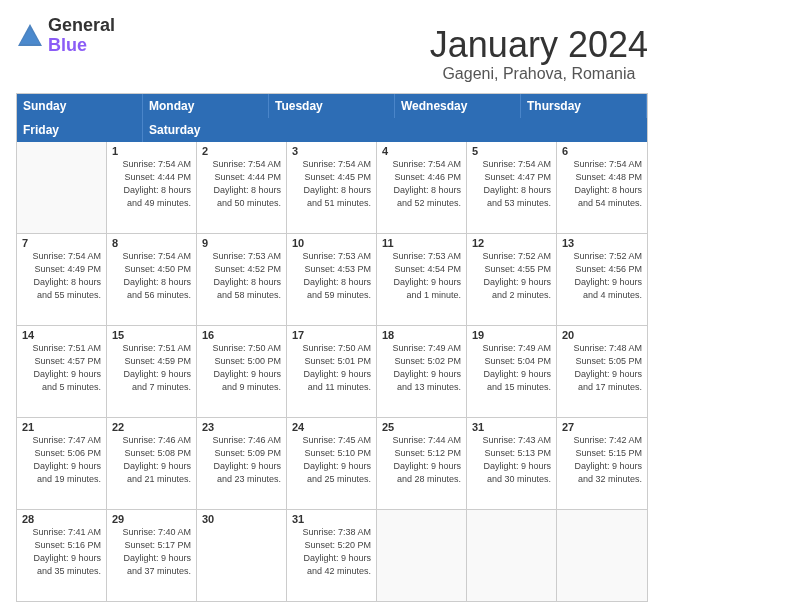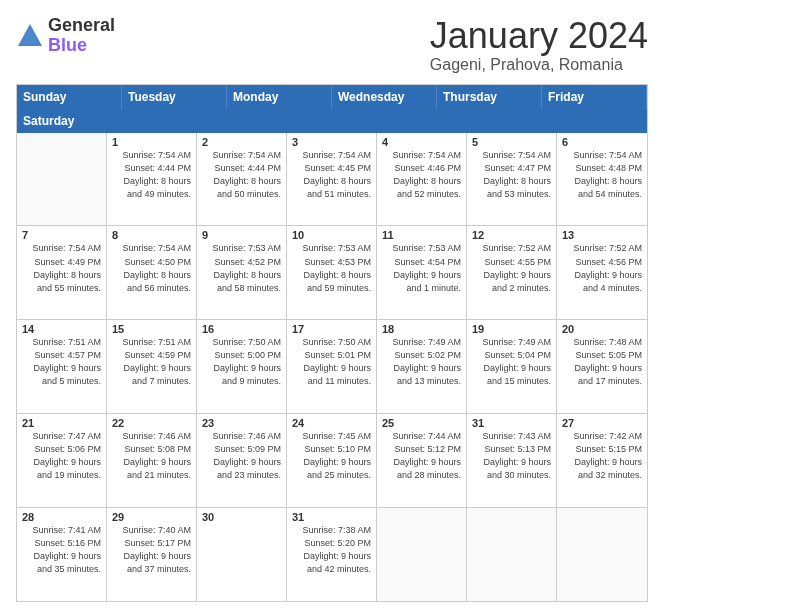--- a/index.html
+++ b/index.html
@@ -41,42 +41,43 @@
     .logo-text span:last-child {
       font-size: 18px;
       font-weight: bold;
       color: #8b5cf6;
     }
     .logo-icon {
       width: 28px;
       height: 28px;
     }
     .title-area {
-      text-align: left;
+      text-align: center;
+      margin-top: 9px;
     }
     .month-title {
       font-size: 36px;
       font-weight: 300;
       color: #333;
       line-height: 1.1;
     }
     .location {
       font-size: 16px;
       color: #555;
       font-weight: 400;
     }
     .calendar {
       flex: 1;
       display: flex;
       flex-direction: column;
       border: 1px solid #ccc;
     }
     .cal-header {
       display: grid;
-      grid-template-columns: repeat(6, 1fr);
+      grid-template-columns: repeat(5, 1fr);
       background: #2d6db5;
     }
     .cal-header-cell {
       color: #fff;
       font-size: 12px;
       font-weight: bold;
       padding: 5px 6px;
       border-right: 1px solid #4a85c9;
     }
     .cal-header-cell:last-child { border-right: none; }
@@ -134,22 +135,22 @@
     </div>
     <div class="title-area">
       <div class="month-title">January 2024</div>
       <div class="location">Gageni, Prahova, Romania</div>
     </div>
   </div>
 
   <div class="calendar">
     <div class="cal-header">
     <div class="cal-header-cell">Sunday</div>
+        <div class="cal-header-cell">Monday</div>
         <div class="cal-header-cell">Tuesday</div>
-        <div class="cal-header-cell">Monday</div>
         <div class="cal-header-cell">Wednesday</div>
         <div class="cal-header-cell">Thursday</div>
         <div class="cal-header-cell">Friday</div>
         <div class="cal-header-cell">Saturday</div>
       </div>
     <div class="cal-body">
     <div class="cal-row">
           <div class="cal-cell empty"></div>
           <div class="cal-cell">
             <span class="day-num">1</span>

